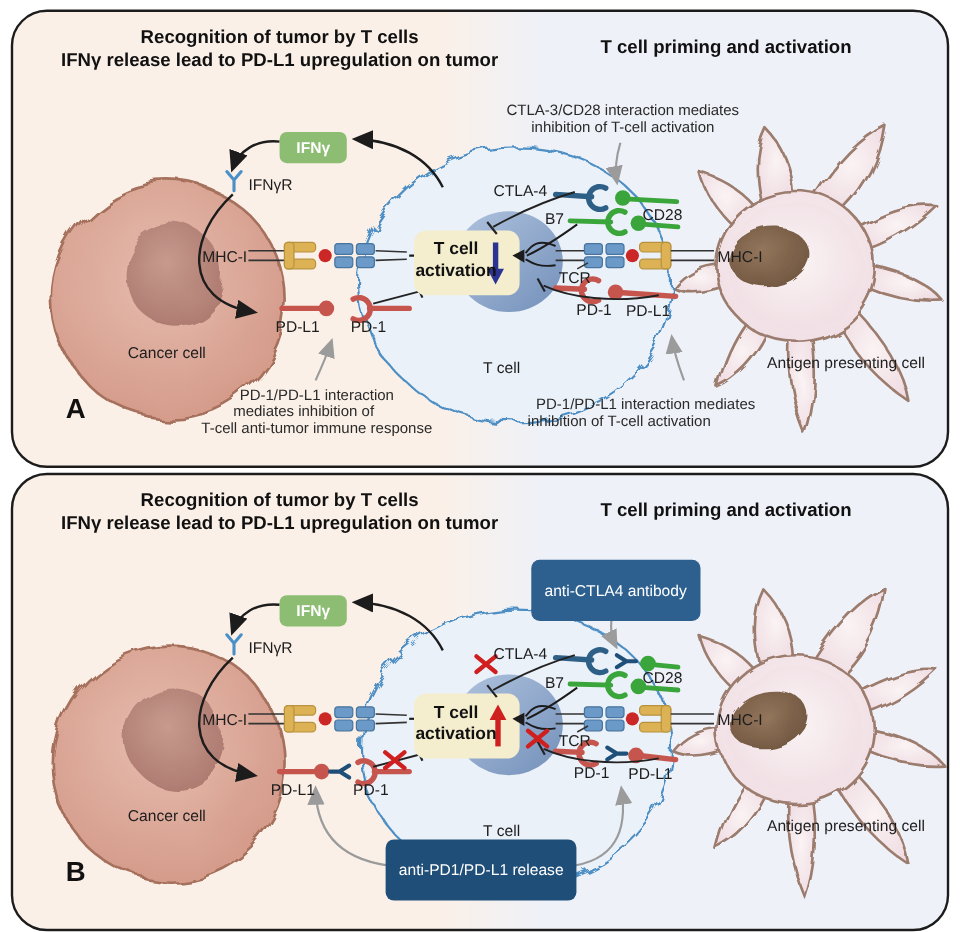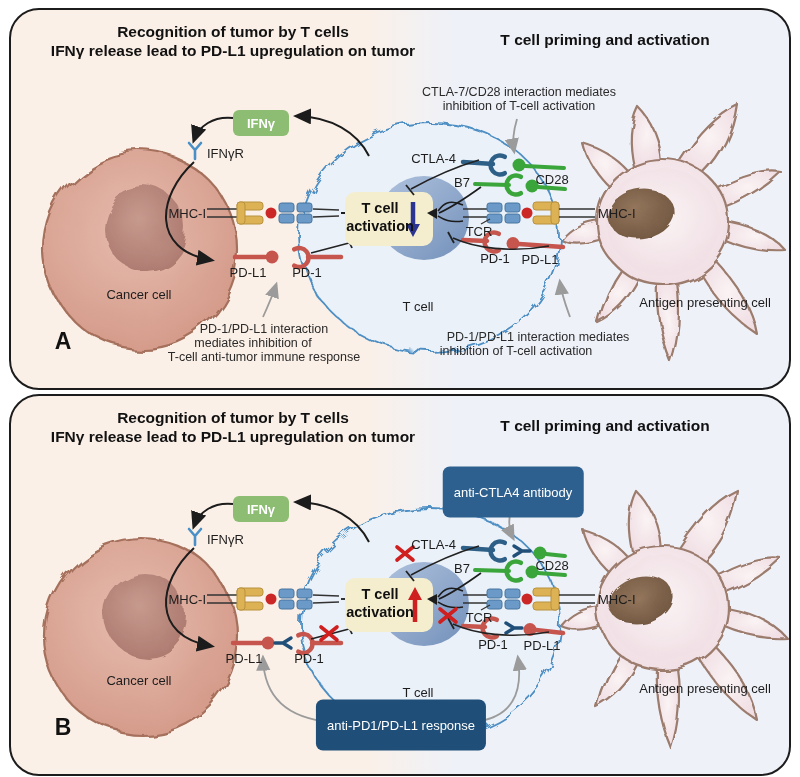--- a/index.html
+++ b/index.html
@@ -213,21 +213,21 @@
     <div class="lbl act c" style="left:369px;top:216px;">activation</div>
     <div class="lbl" style="left:387px;top:141px;width:58px;text-align:right;">CTLA-4</div>
     <div class="lbl c" style="left:541px;top:169px;">CD28</div>
     <div class="lbl" style="left:419px;top:165px;width:40px;text-align:right;">B7</div>
     <div class="lbl c" style="left:468px;top:221px;">TCR</div>
     <div class="lbl" style="left:587px;top:196px;">MHC-I</div>
     <div class="lbl c" style="left:484px;top:248px;">PD-1</div>
     <div class="lbl c" style="left:529px;top:249px;">PD-L1</div>
     <div class="lbl c" style="left:694px;top:292px;">Antigen presenting cell</div>
 
-    <div class="lbl cap c" style="left:508px;top:82px;">CTLA-7/CD28 interaction mediates</div>
+    <div class="lbl cap c" style="left:508px;top:82px;">CTLA-3/CD28 interaction mediates</div>
     <div class="lbl cap c" style="left:508px;top:96px;">inhibition of T-cell activation</div>
     <div class="lbl cap c" style="left:253px;top:319px;">PD-1/PD-L1 interaction</div>
     <div class="lbl cap c" style="left:242px;top:333px;">mediates inhibition of</div>
     <div class="lbl cap c" style="left:253px;top:347px;">T-cell anti-tumor immune response</div>
     <div class="lbl cap c" style="left:505px;top:327px;padding-left:44px;">PD-1/PD-L1 interaction mediates</div>
     <div class="lbl cap c" style="left:505px;top:341px;">inhibition of T-cell activation</div>
     <div class="lbl letter c" style="left:52px;top:331px;">A</div>
   </section>
 
   <section class="panel" style="top:394px;">
@@ -439,16 +439,16 @@
     <div class="lbl" style="left:387px;top:141px;width:58px;text-align:right;">CTLA-4</div>
     <div class="lbl c" style="left:541px;top:169px;">CD28</div>
     <div class="lbl" style="left:419px;top:165px;width:40px;text-align:right;">B7</div>
     <div class="lbl c" style="left:468px;top:221px;">TCR</div>
     <div class="lbl" style="left:587px;top:196px;">MHC-I</div>
     <div class="lbl c" style="left:482px;top:248px;">PD-1</div>
     <div class="lbl c" style="left:531px;top:249px;">PD-L1</div>
     <div class="lbl c" style="left:694px;top:292px;">Antigen presenting cell</div>
 
     <div class="abox" style="left:502px;top:96px;">anti-CTLA4 antibody</div>
-    <div class="abox abox2" style="left:390px;top:329px;">anti-PD1/PD-L1 response</div>
+    <div class="abox abox2" style="left:390px;top:329px;">anti-PD1/PD-L1 release</div>
     <div class="lbl letter c" style="left:52px;top:331px;">B</div>
   </section>
 </div>
 
 </body></html>

